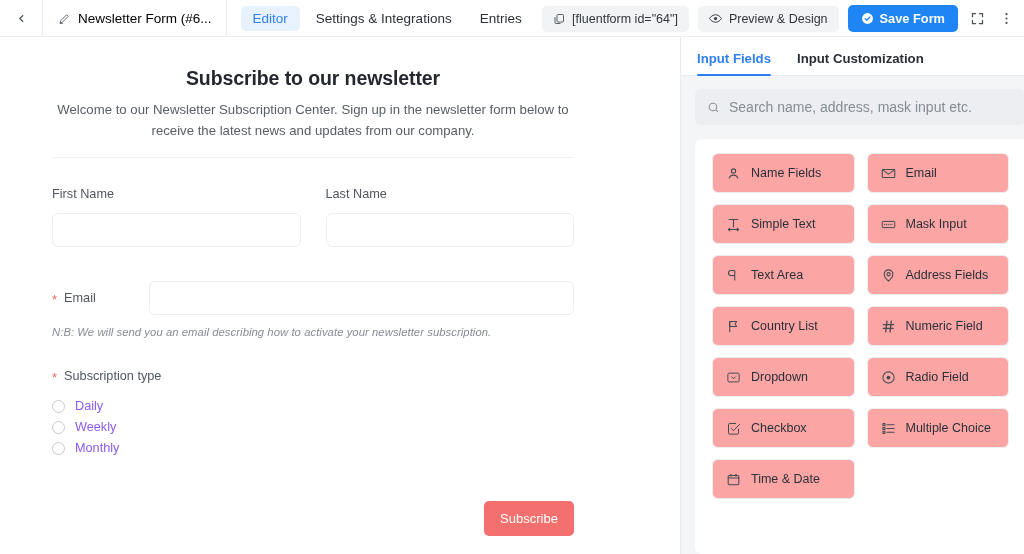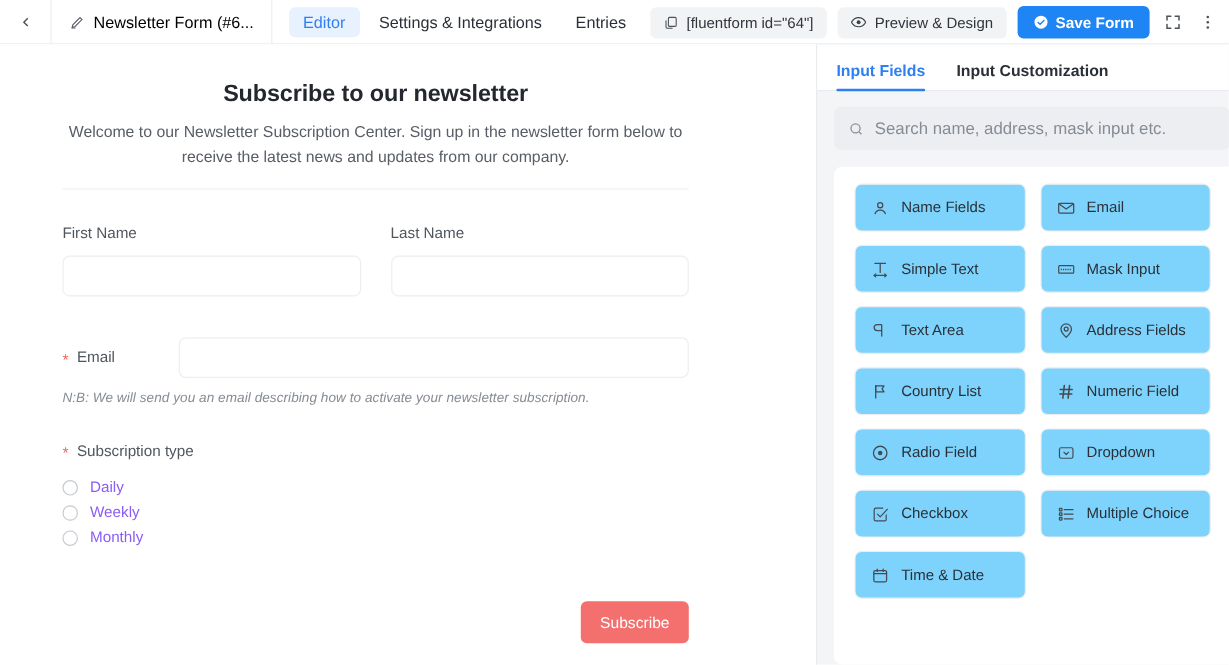--- a/index.html
+++ b/index.html
@@ -166,21 +166,21 @@
     padding: 0 16px 0 17px; border-bottom: 1px solid #f0f1f3; cursor: pointer;
   }
   .group-head .gt { font-size: 12.8px; font-weight: bold; color: #2e7ff2; }
   .tiles {
     display: grid; grid-template-columns: 1fr 1fr; gap: 11px 12px;
     padding: 14px 16px 14px 17px;
   }
   .tile {
     height: 40px; border: 1px solid #eceef0; border-radius: 6px;
     display: flex; align-items: center; gap: 10px; padding-left: 13px;
-    background: #7dd3fc; cursor: pointer;
+    background: #fca5a5; cursor: pointer;
   }
   .tile span.lab { font-size: 12.5px; color: #2b3038; white-space: nowrap; }
   .ico { display: flex; align-items: center; justify-content: center; color: #454b52; flex: none; }
 </style>
 </head>
 <body>
 
 <div class="header">
   <div class="back-btn">
     <svg width="13" height="13" viewBox="0 0 24 24" fill="none" stroke="currentColor" stroke-width="2.2">
@@ -402,36 +402,36 @@
                 <path d="M16.5 3.5l-2 17"></path>
                 <path d="M4 9h16"></path>
                 <path d="M3.5 15h16"></path>
             </svg>
           </span>
           <span class="lab">Numeric Field</span>
         </div>
 
         <div class="tile">
           <span class="ico">
+            <svg width="15" height="15" viewBox="0 0 24 24" fill="none" stroke="currentColor" stroke-width="1.6" stroke-linejoin="round">
+              <rect x="3" y="5" width="18" height="14" rx="2.2"></rect>
+                <polyline points="8.5 10.5 12 14 15.5 10.5"></polyline>
+            </svg>
+          </span>
+          <span class="lab">Dropdown</span>
+        </div>
+
+        <div class="tile">
+          <span class="ico">
             <svg width="15" height="15" viewBox="0 0 24 24" fill="none" stroke="currentColor" stroke-width="1.7">
               <circle cx="12" cy="12" r="9"></circle>
                 <circle cx="12" cy="12" r="3" fill="currentColor" stroke="none"></circle>
             </svg>
           </span>
           <span class="lab">Radio Field</span>
-        </div>
-
-        <div class="tile">
-          <span class="ico">
-            <svg width="15" height="15" viewBox="0 0 24 24" fill="none" stroke="currentColor" stroke-width="1.6" stroke-linejoin="round">
-              <rect x="3" y="5" width="18" height="14" rx="2.2"></rect>
-                <polyline points="8.5 10.5 12 14 15.5 10.5"></polyline>
-            </svg>
-          </span>
-          <span class="lab">Dropdown</span>
         </div>
 
         <div class="tile">
           <span class="ico">
             <svg width="15" height="15" viewBox="0 0 24 24" fill="none" stroke="currentColor" stroke-width="1.6" stroke-linejoin="round">
               <path d="M20 12.5V19a2 2 0 0 1-2 2H6a2 2 0 0 1-2-2V6a2 2 0 0 1 2-2h10"></path>
               <polyline points="8 11.5 12 15.5 22 5"></polyline>
             </svg>
           </span>
           <span class="lab">Checkbox</span>

